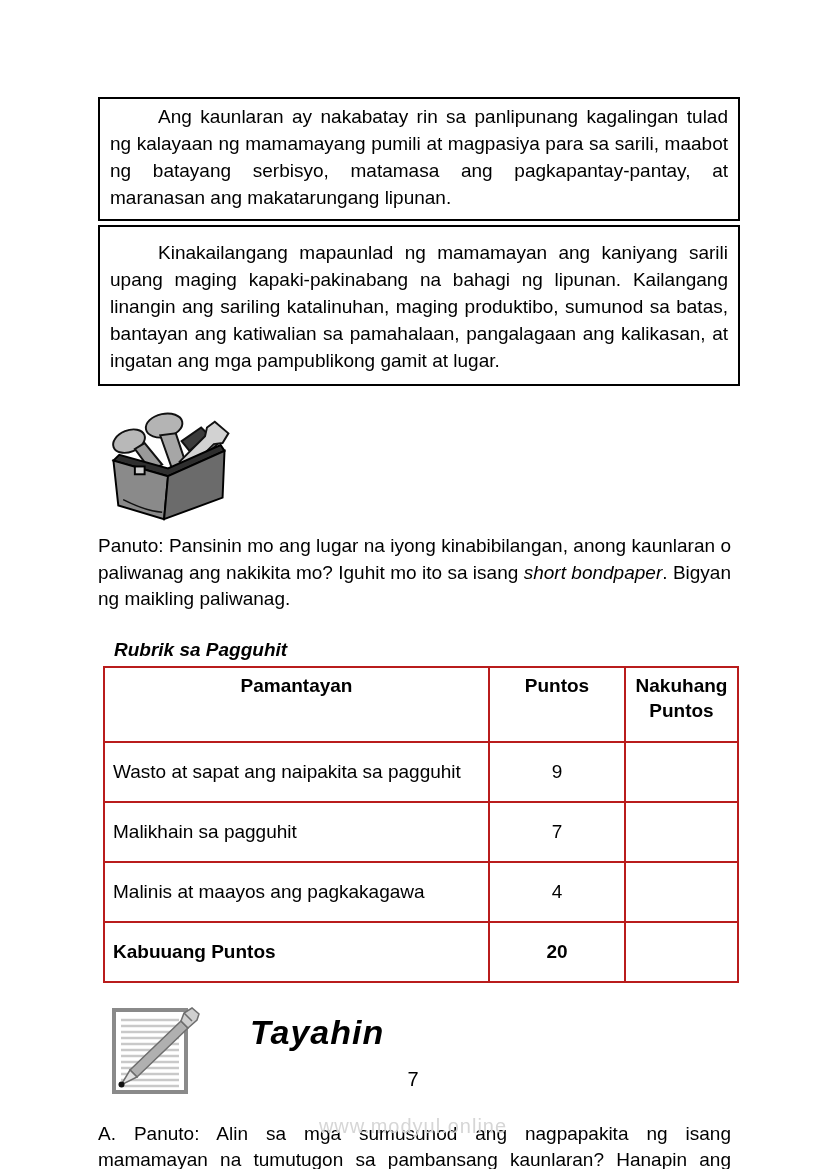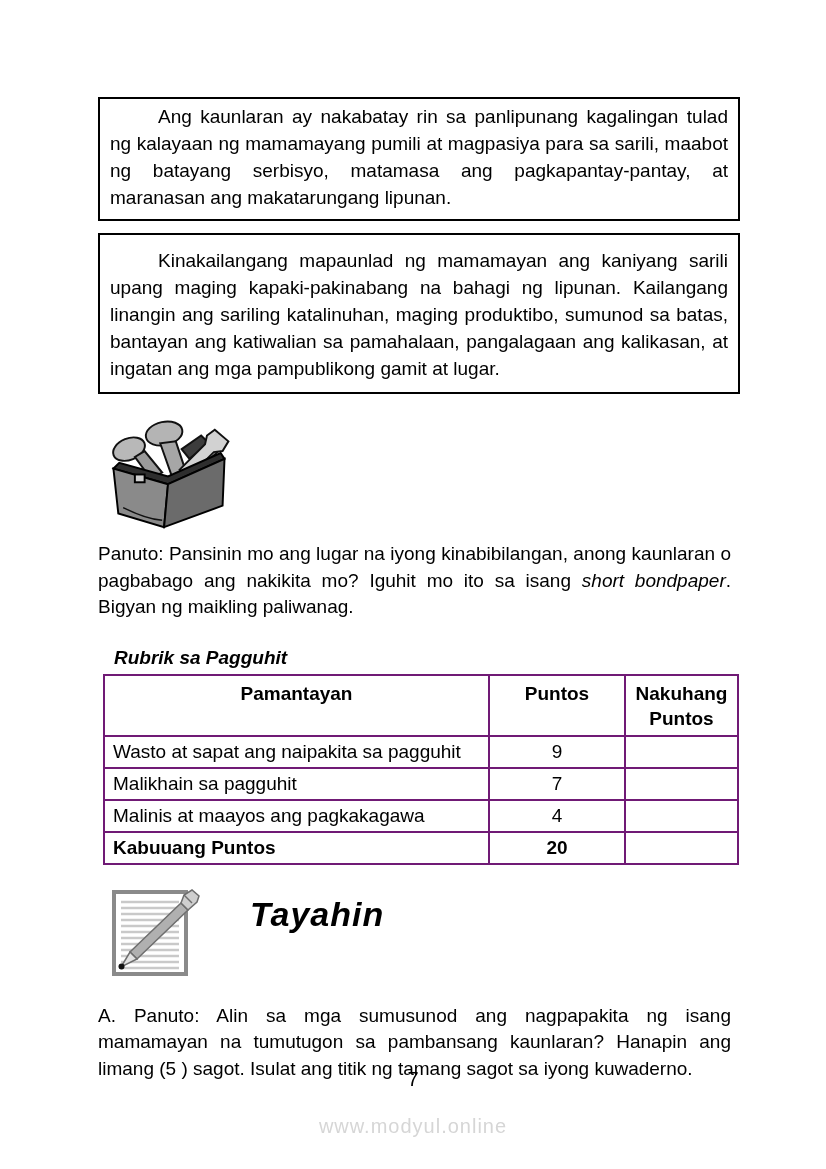--- a/index.html
+++ b/index.html
@@ -20,21 +20,21 @@
     width: 642px;
   }
   .info-box {
     border: 2px solid #000000;
     padding: 4px 10px 8px 10px;
     font-size: 19px;
     line-height: 27px;
     text-align: justify;
   }
   .info-box p { text-indent: 48px; }
-  .info-box + .info-box { margin-top: 12px; }
+  .info-box + .info-box { margin-top: 4px; }
   .box2 { padding-top: 12px; padding-bottom: 10px; }
   .section-head {
     display: flex;
     align-items: center;
     margin-top: 22px;
   }
   .section-head .icon-wrap { flex: 0 0 auto; }
   .section-title {
     font-size: 34px;
     font-weight: bold;
@@ -64,22 +64,22 @@
   }
   table.rubric {
     border-collapse: collapse;
     margin-top: 5px;
     margin-left: 5px;
     width: 630px;
     table-layout: fixed;
     font-size: 19px;
   }
   table.rubric th, table.rubric td {
-    border: 2px solid #701a75;
-    padding: 4px 8px;
+    border: 2px solid #b91c1c;
+    padding: 18px 8px;
     height: 27px;
     vertical-align: top;
   }
   table.rubric th {
     font-weight: bold;
     text-align: center;
     height: 50px;
     line-height: 25px;
     padding-top: 5px;
   }
@@ -138,21 +138,21 @@
             <polygon points="14,54 70,70 128,44 124,38 70,62 20,48" fill="#2e2e2e"></polygon>
             <polygon points="14,54 19,100 66,114 70,70" fill="#8a8a8a"></polygon>
             <polygon points="70,70 66,114 126,92 128,44" fill="#6b6b6b"></polygon>
             <rect x="36" y="60" width="10" height="8" fill="#cfcfcf"></rect>
           </g>
           <path d="M24,94 Q48,106 64,107" stroke="#111111" fill="none" stroke-width="1.5"></path>
         </svg>
       </span>
     </div>
 
-    <p class="para"><span class="bold">Panuto:</span><span> Pansinin mo ang lugar na  iyong kinabibilangan, anong kaunlaran o pagbabago ang nakikita mo? Iguhit mo ito sa isang </span><span class="italic">short bondpaper</span><span>. Bigyan ng maikling paliwanag.</span></p>
+    <p class="para"><span class="bold">Panuto:</span><span> Pansinin mo ang lugar na  iyong kinabibilangan, anong kaunlaran o paliwanag ang nakikita mo? Iguhit mo ito sa isang </span><span class="italic">short bondpaper</span><span>. Bigyan ng maikling paliwanag.</span></p>
 
     <div class="rubric-title">Rubrik sa Pagguhit</div>
 
     <table class="rubric">
       <thead>
         <tr>
           <th class="col-1">Pamantayan</th>
           <th class="col-2">Puntos</th>
           <th class="col-3">Nakuhang Puntos</th>
         </tr>

